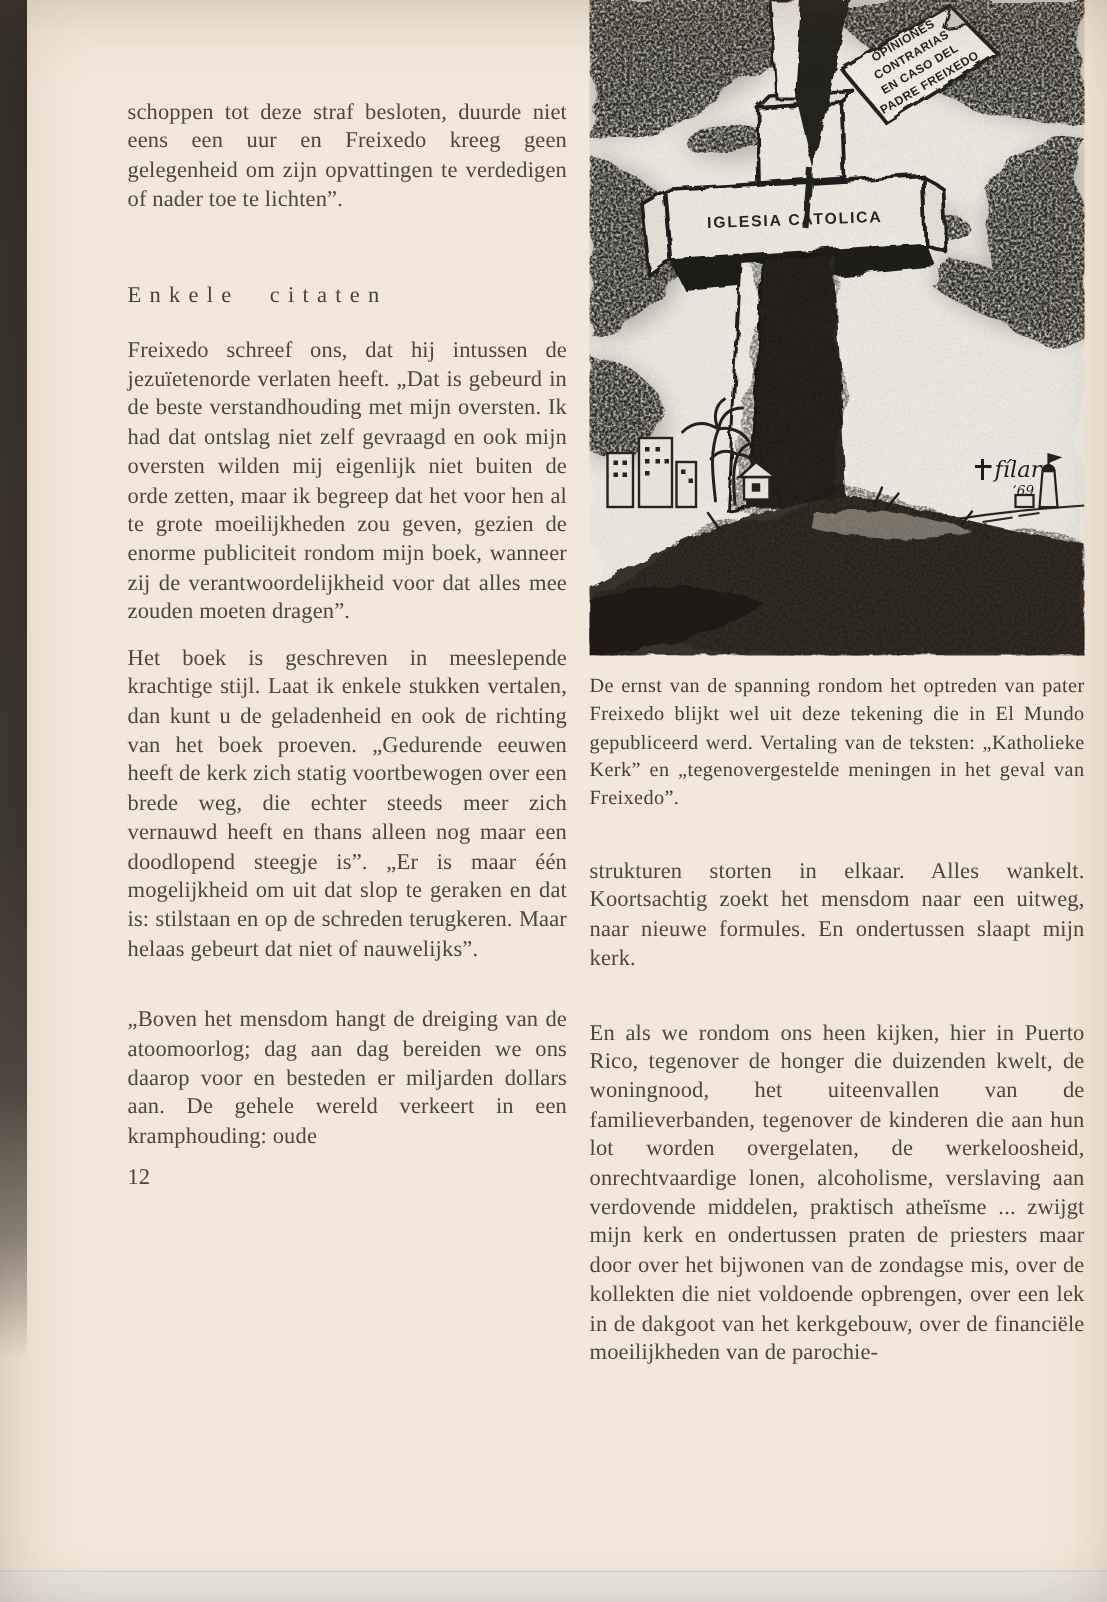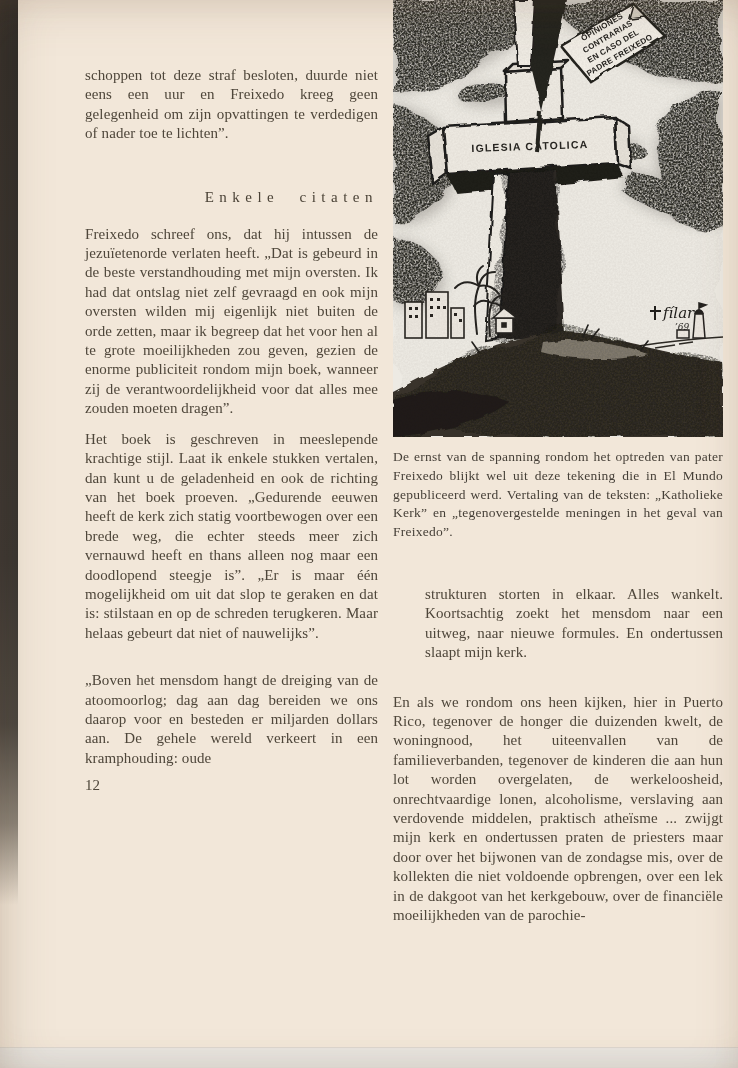--- a/index.html
+++ b/index.html
@@ -35,27 +35,27 @@
   }
   .illustration {
     position:absolute; left:393px; top:0; width:330px; height:437px;
   }
   .body-text {
     font-size:15px; line-height:19.4px;
     text-align:justify; hyphens:auto;
     letter-spacing:0.1px;
   }
   .mb24 { margin-bottom:24px; }
-  .mb26 { margin-bottom:43px; }
-  .mb30 { margin-bottom:30px;margin-left:32px; }
+  .mb26 { margin-bottom:30px; }
+  .mb30 { margin-bottom:30px; }
   .mt24 { margin-top:28px; }
   .mt25 { margin-top:11px; }
   .section-heading {
     font-size:15px; font-weight:normal;
-    text-align:right;
+    text-align:left;
     letter-spacing:5.5px; word-spacing:11px;
     margin:45px 0 19px 0;
     color:#4a4236;
   }
   .caption-text {
     font-size:13.5px; line-height:18.8px;
     text-align:justify; letter-spacing:0.25px;
     color:#453f37;
   }
   .page-number {

